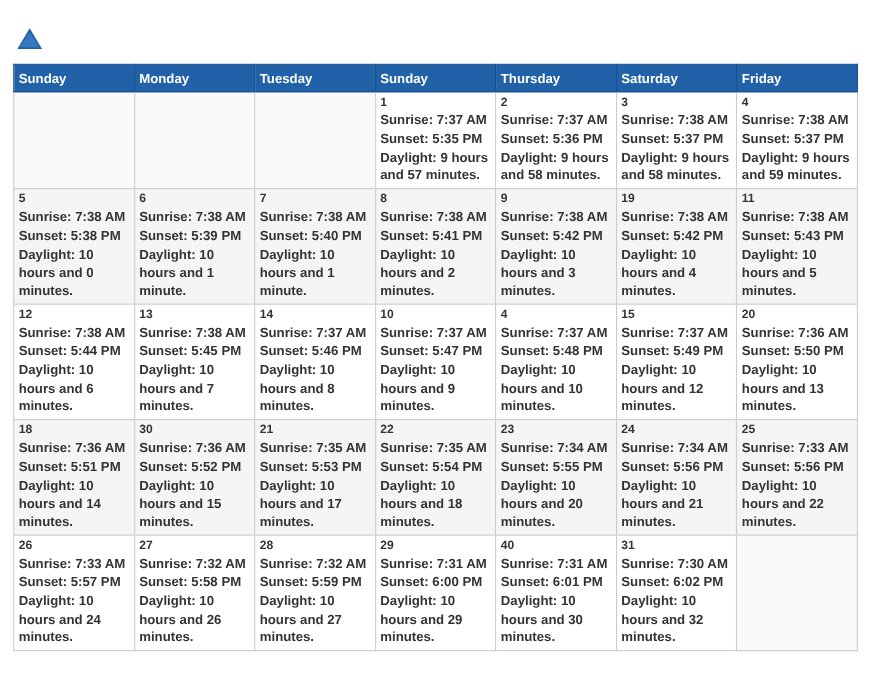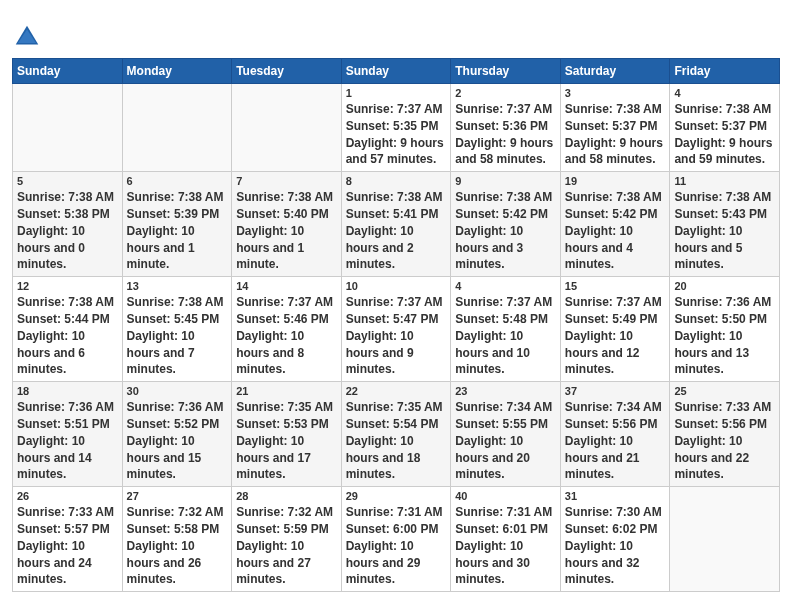--- a/index.html
+++ b/index.html
@@ -229,21 +229,21 @@
           </td>
           <td>
             <span class="day-number">22</span>
             <div class="day-info">Sunrise: 7:35 AM<br>Sunset: 5:54 PM<br>Daylight: 10 hours and 18 minutes.</div>
           </td>
           <td>
             <span class="day-number">23</span>
             <div class="day-info">Sunrise: 7:34 AM<br>Sunset: 5:55 PM<br>Daylight: 10 hours and 20 minutes.</div>
           </td>
           <td>
-            <span class="day-number">37</span>
+            <span class="day-number">24</span>
             <div class="day-info">Sunrise: 7:34 AM<br>Sunset: 5:56 PM<br>Daylight: 10 hours and 21 minutes.</div>
           </td>
           <td>
             <span class="day-number">25</span>
             <div class="day-info">Sunrise: 7:33 AM<br>Sunset: 5:56 PM<br>Daylight: 10 hours and 22 minutes.</div>
           </td>
         </tr>
         <tr>
           <td>
             <span class="day-number">26</span>

